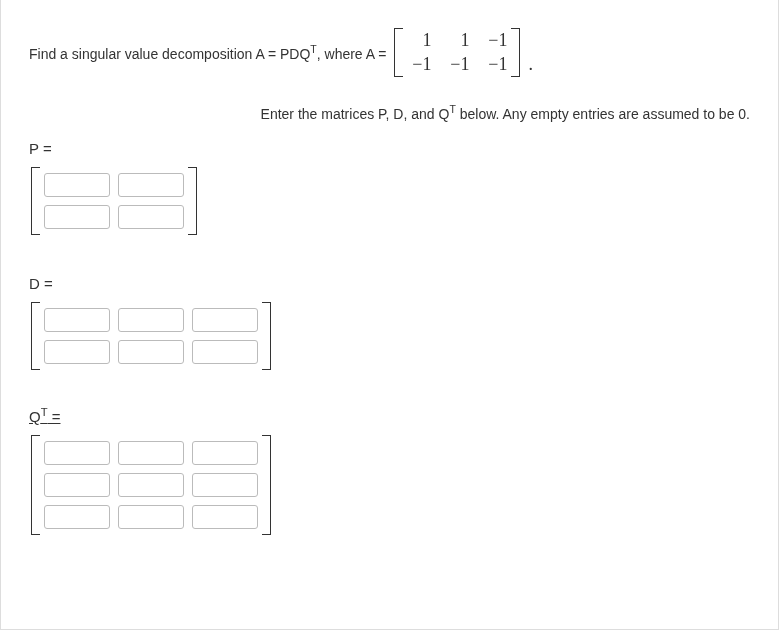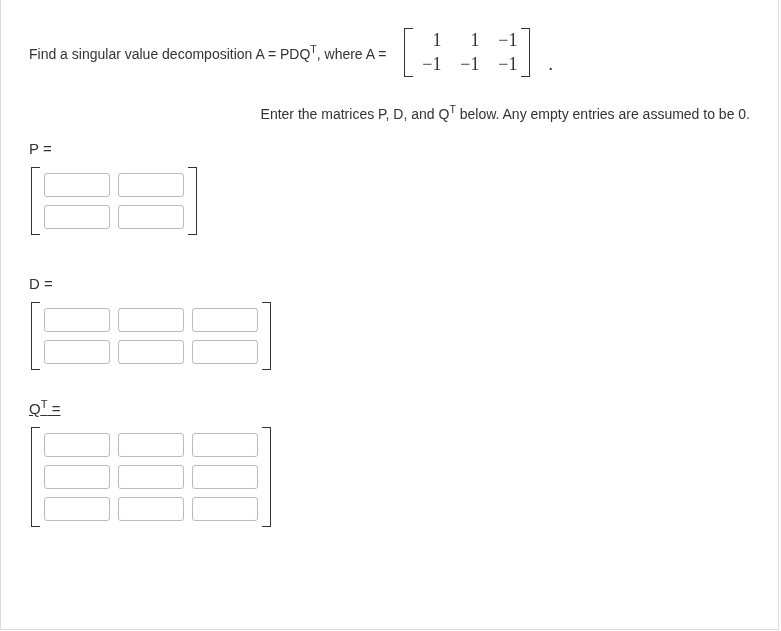--- a/index.html
+++ b/index.html
@@ -15,21 +15,21 @@
     border-top: none;
     width: 779px;
     height: 630px;
     box-sizing: border-box;
     padding: 24px 28px;
   }
   .prompt-row {
     display: flex;
     align-items: center;
     flex-wrap: nowrap;
-    gap: 16px;
+    gap: 6px;
     margin-bottom: 22px;
   }
   .sup {
     font-size: 0.75em;
     vertical-align: super;
   }
   .instruction {
     margin-bottom: 18px;
     text-align: right;
   }
@@ -165,21 +165,21 @@
         <span class="mrow">
           <input type="text" class="input-cell" style="">
           <input type="text" class="input-cell" style="">
           <input type="text" class="input-cell" style="">
         </span>
       </span>
     <span class="bracket right"></span>
   </div>
 
   
-  <div class="section-label" style="margin-top:24px;text-decoration:underline;">
+  <div class="section-label" style="margin-top:32px;text-decoration:underline;">
     <span>Q</span><span class="sup">T</span><span> =</span>
   </div>
   <div class="matrix-wrap input-matrix">
     <span class="bracket left"></span>
     <span class="matrix-body" id="matrix-QT-body">
         <span class="mrow">
           <input type="text" class="input-cell" style="">
           <input type="text" class="input-cell" style="">
           <input type="text" class="input-cell" style="">
         </span>

